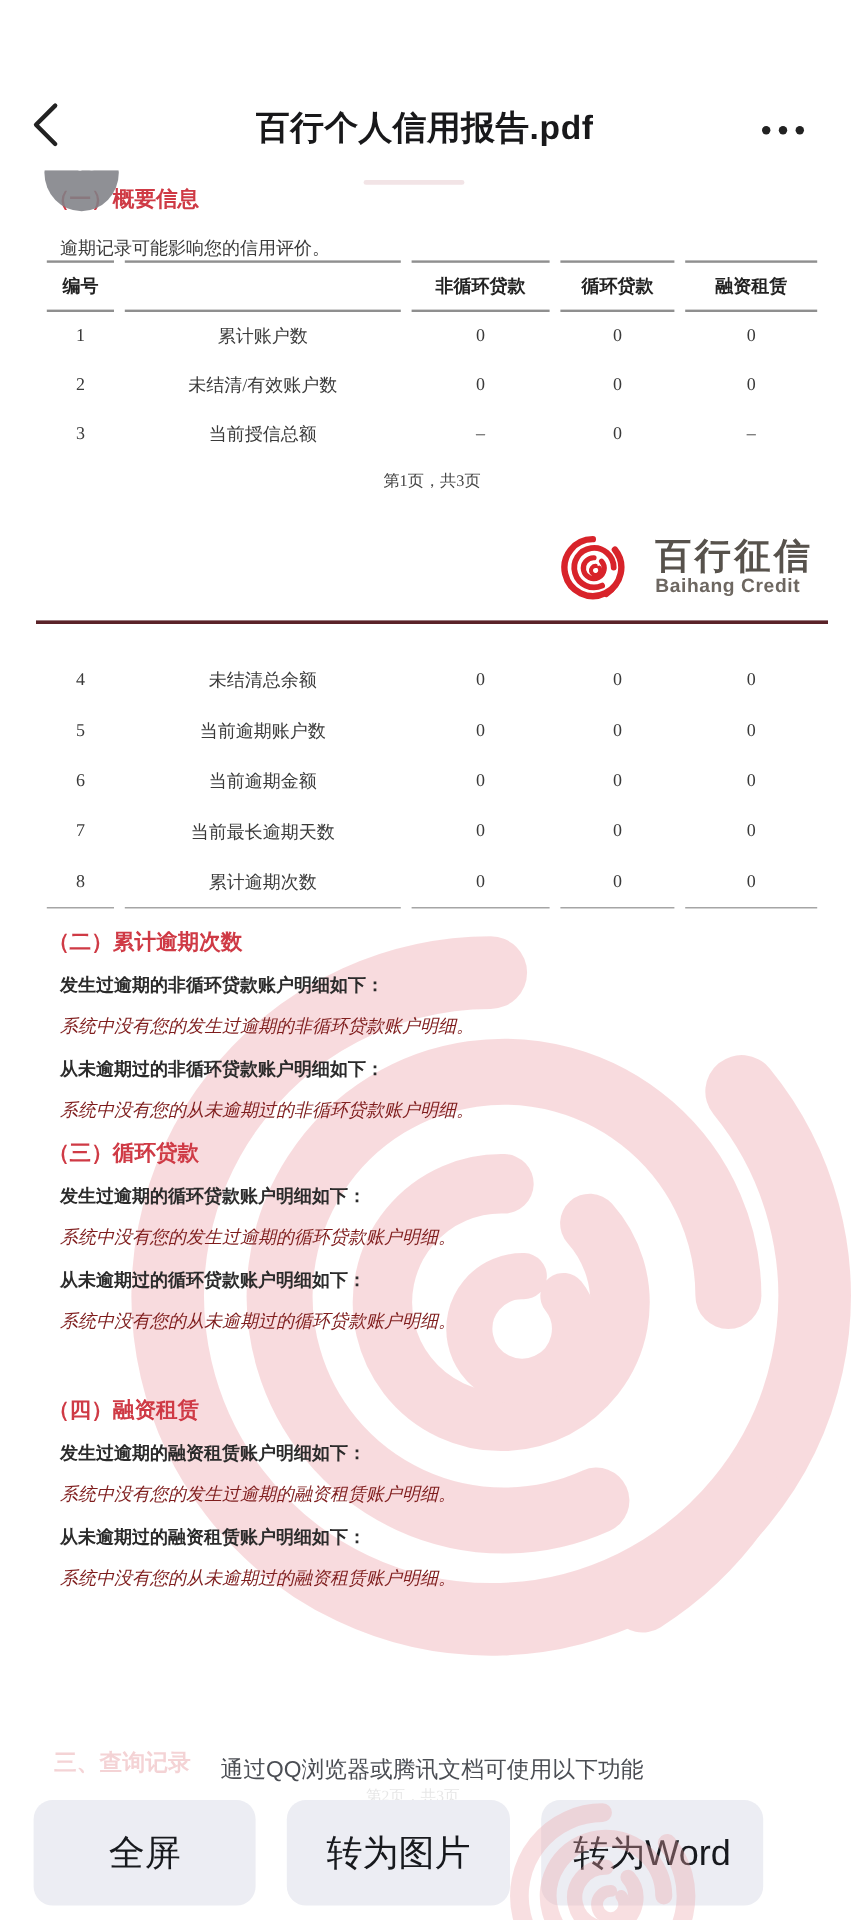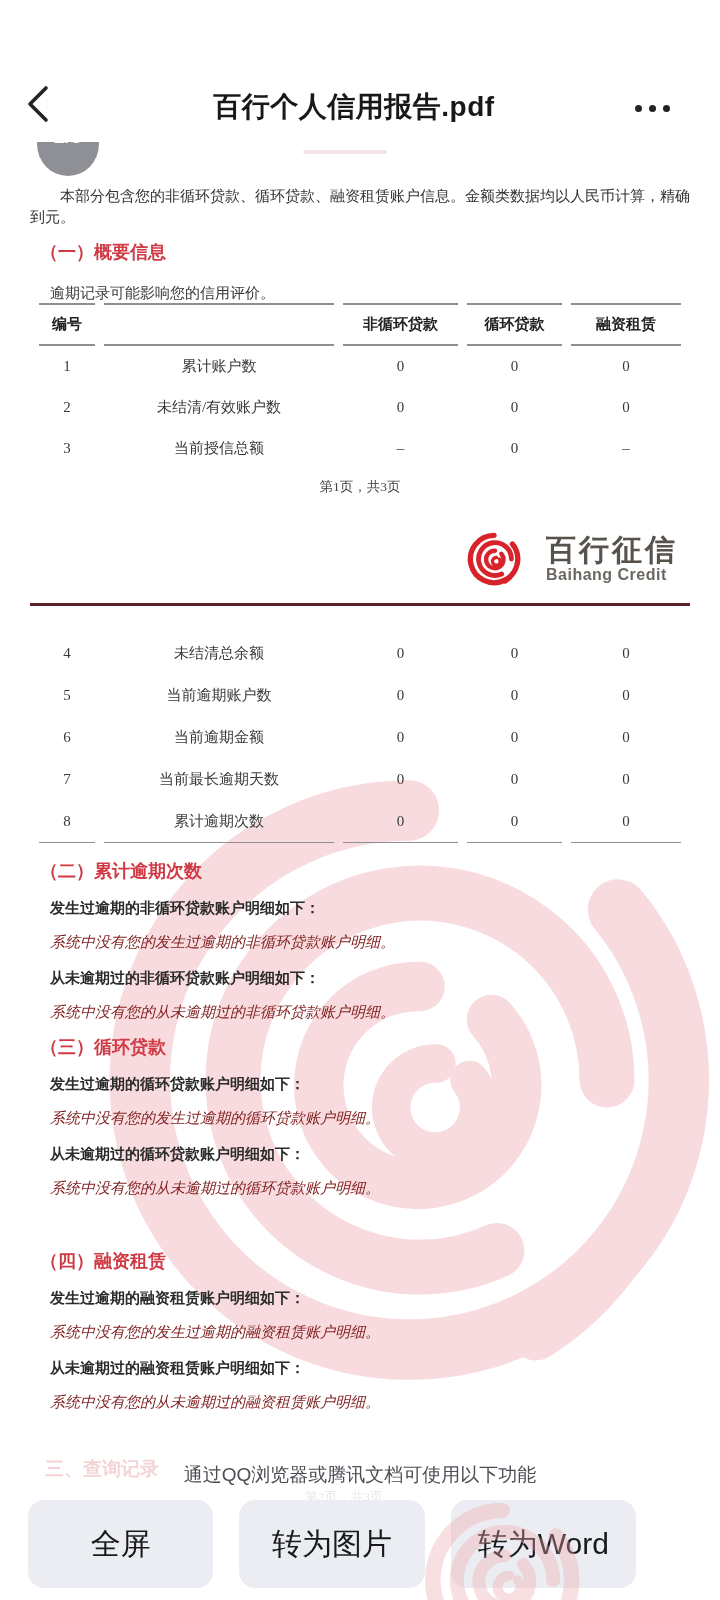--- a/index.html
+++ b/index.html
@@ -94,21 +94,20 @@
       </g>
     </defs>
   </svg>
 
   <svg class="watermark" viewBox="0 0 120 120">
     <use href="#spiral" stroke="#f3bfc4" opacity="0.55"></use>
   </svg>
 
   <div class="doc">
 
-    <p class="intro">本部分包含您的非循环贷款、循环贷款、融资租赁账户信息。金额类数据均以人民币计算，精确到元。</p>
 
     <h3 class="sec-h">（一）概要信息</h3>
     <p class="note-line">逾期记录可能影响您的信用评价。</p>
 
     <table class="rpt">
       <colgroup>
           <col style="width:56px">
           <col style="width:230px">
           <col style="width:115px">
           <col style="width:95px">

